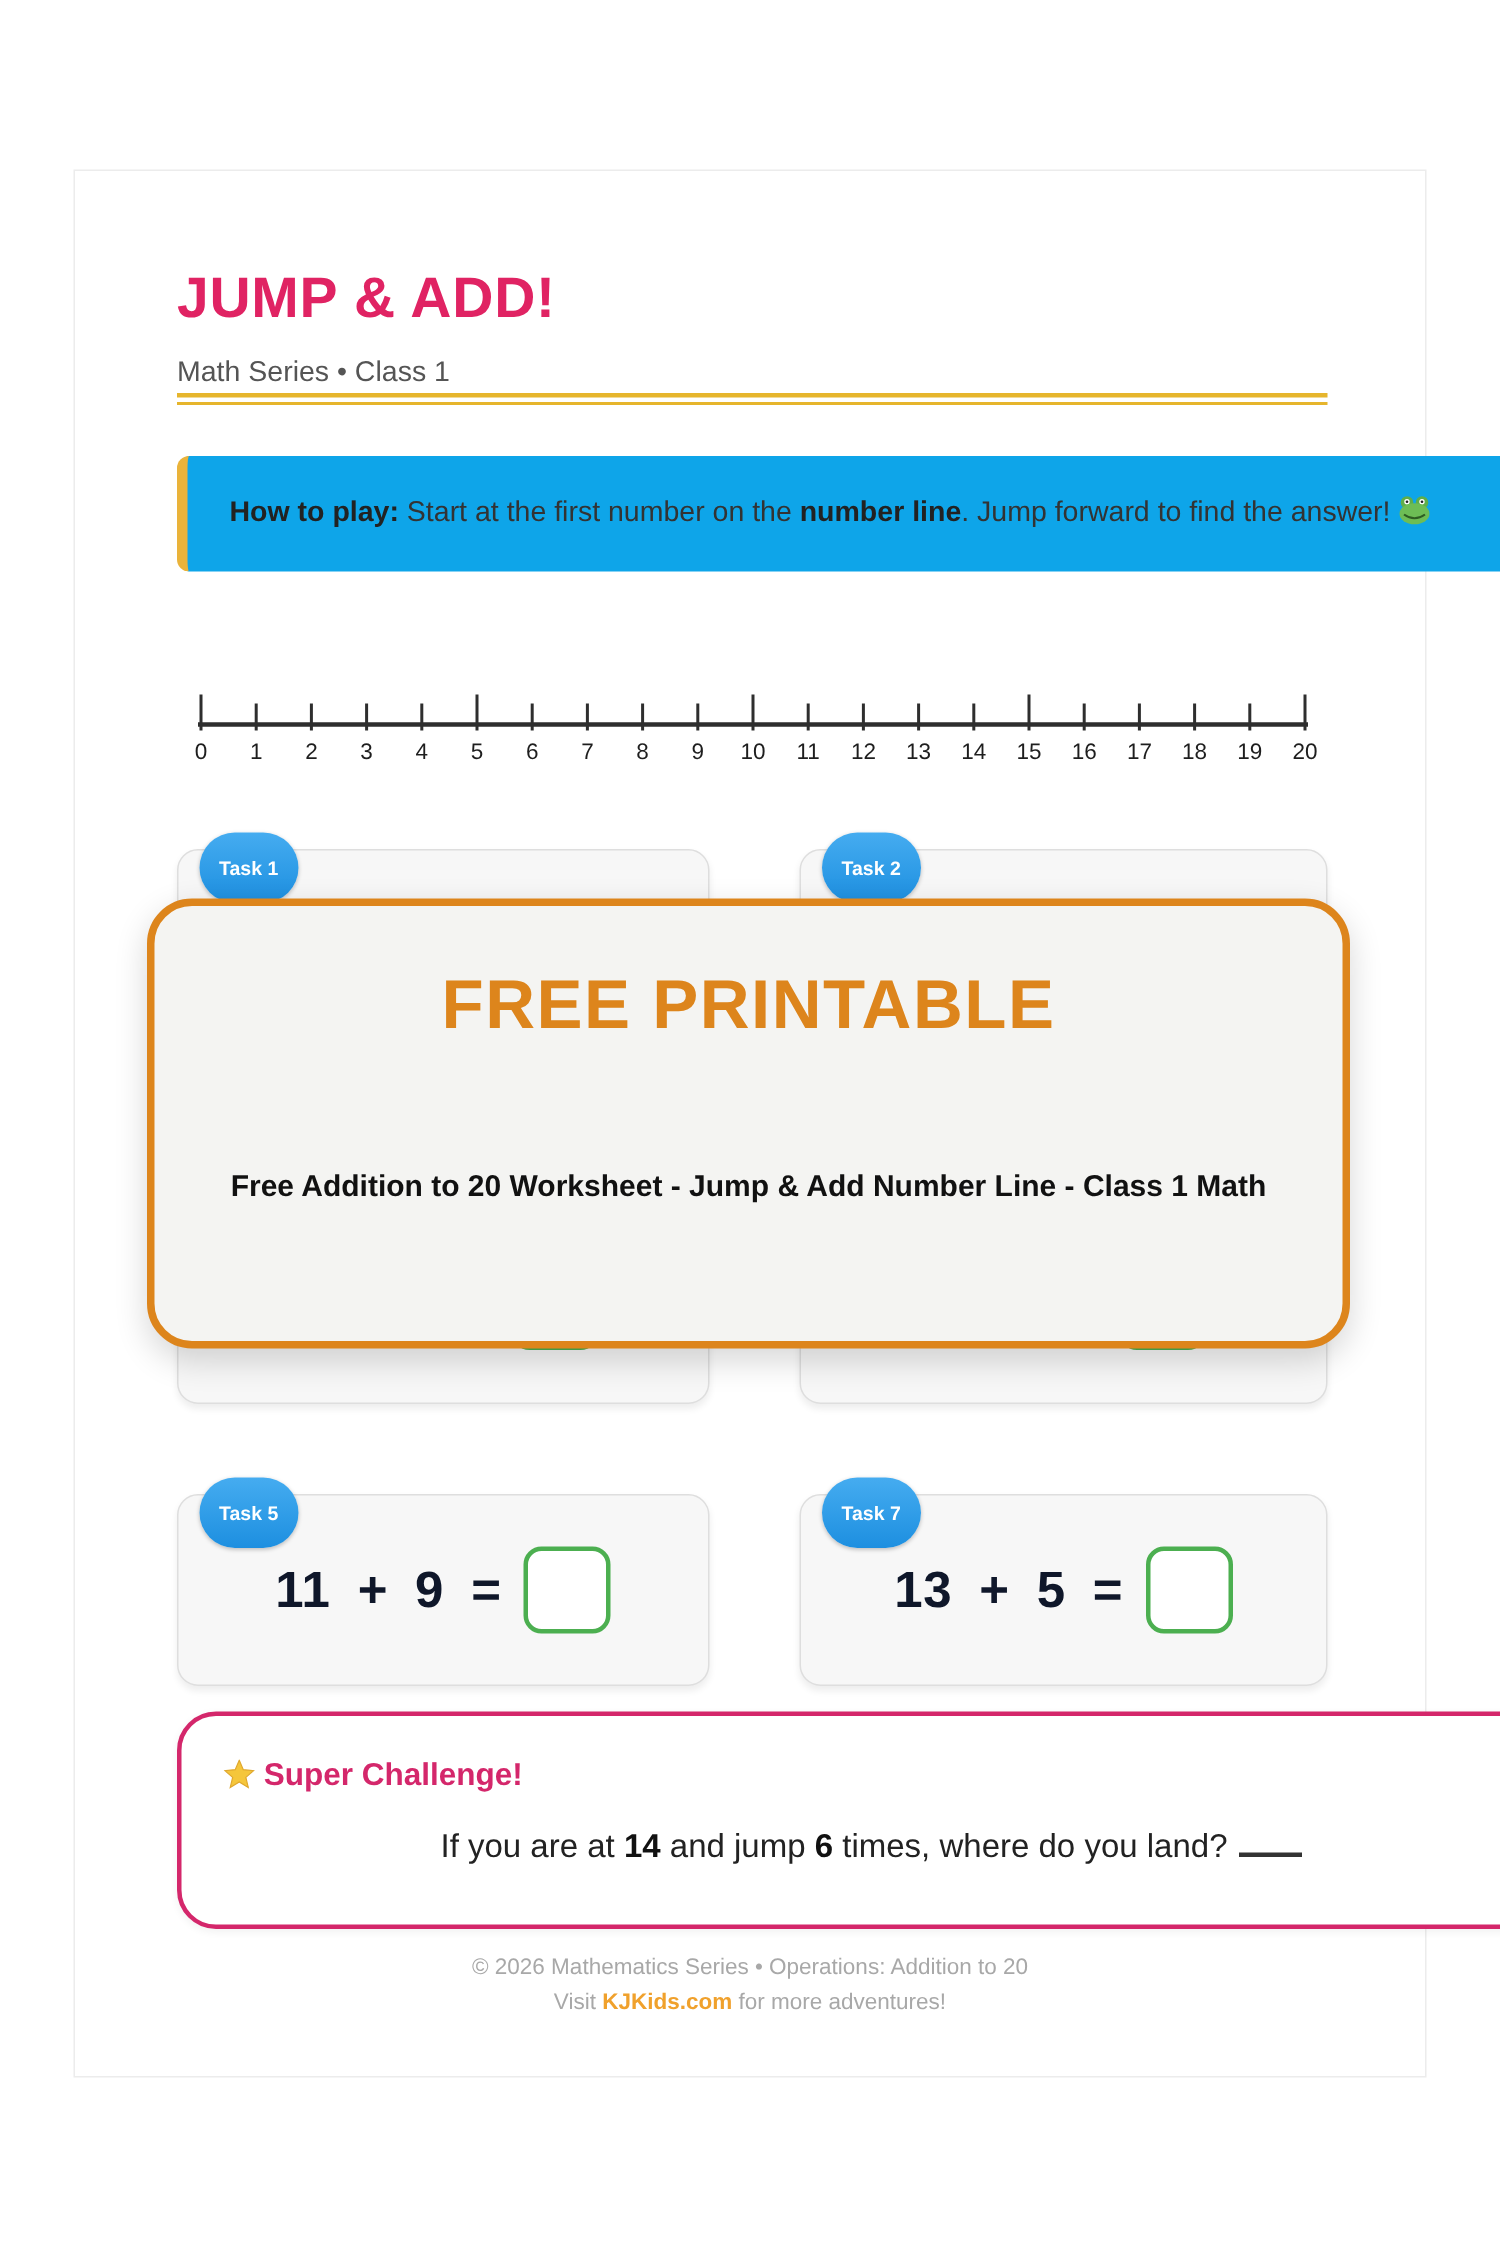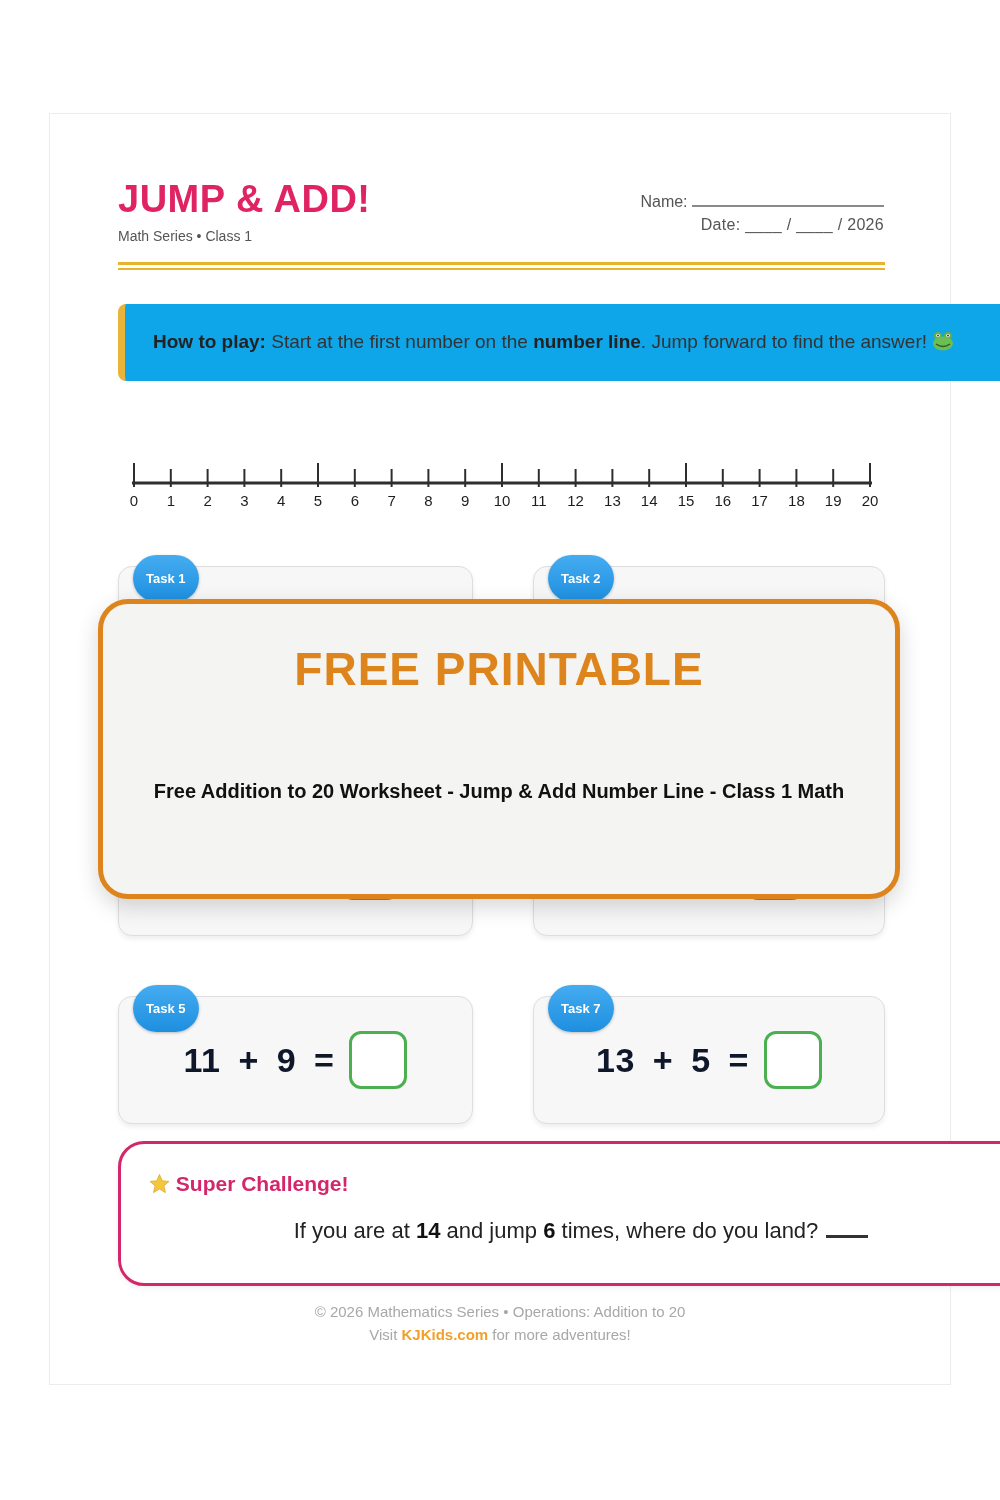--- a/index.html
+++ b/index.html
@@ -11,21 +11,21 @@
   }
   .sheet {
     position: absolute; left: 49px; top: 113px;
     width: 902px; height: 1272px;
     background: #ffffff;
     border: 1px solid #ececec;
   }
   
   .header-left { position: absolute; left: 68px; top: 64px; }
   .ws-title { font-size: 38px; font-weight: 800; color: #e02363; letter-spacing: .5px; }
-  .ws-subtitle { margin-top: 7px; font-size: 14px; color: #555; }
+  .ws-subtitle { margin-top: 17px; font-size: 19px; color: #555; }
   .header-right { position: absolute; right: 66px; top: 78px; width: 300px; text-align: right; font-size: 16px; color: #555; }
   .name-row .blank-line { display: inline-block; width: 192px; height: 15px; border-bottom: 2px solid #8a8a8a; vertical-align: baseline; }
   .date-row { margin-top: 5px; letter-spacing: .3px; }
   
   .divider { position: absolute; left: 68px; top: 148px; width: 767px; }
   .divider .l1 { height: 3px; background: #e6b52c; }
   .divider .l2 { height: 2px; background: #e6b52c; margin-top: 3px; }
   
   .howto {
     position: absolute; left: 68px; top: 190px; width: 905px;
@@ -87,30 +87,20 @@
   .bottom-url { position: absolute; left: 0; right: 0; top: 1516px; text-align: right; font-size: 29px; color: #4a5161; }
 </style>
 </head>
 <body>
 
 <div class="sheet">
 
   <div class="header-left">
     <div class="ws-title">JUMP &amp; ADD!</div>
     <div class="ws-subtitle">Math Series • Class 1</div>
-  </div>
-  <div class="header-right">
-    <div class="name-row">
-      <span>Name:</span>
-      <span class="blank-line"></span>
-    </div>
-    <div class="date-row">
-      <span>Date:</span>
-      <span>____ / ____ / 2026</span>
-    </div>
   </div>
   <div class="divider">
     <div class="l1"></div>
     <div class="l2"></div>
   </div>
 
   <div class="howto">
     <b>How to play:</b><span> Start at the first number on the </span><b>number line</b><span>. Jump forward to find the answer! </span><span class="frog-icon"><svg width="22" height="20" viewBox="0 0 22 20">
           <circle cx="6" cy="5" r="4.2" fill="#5fae4a"></circle>
           <circle cx="16" cy="5" r="4.2" fill="#5fae4a"></circle>

